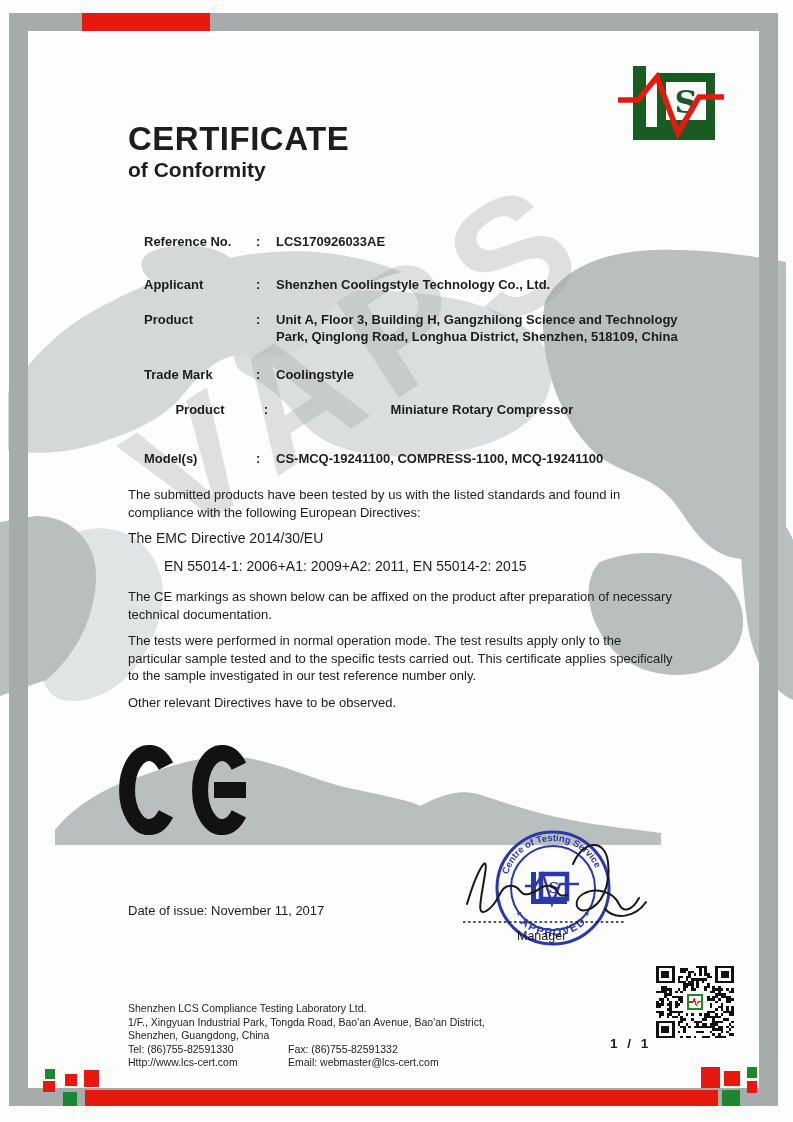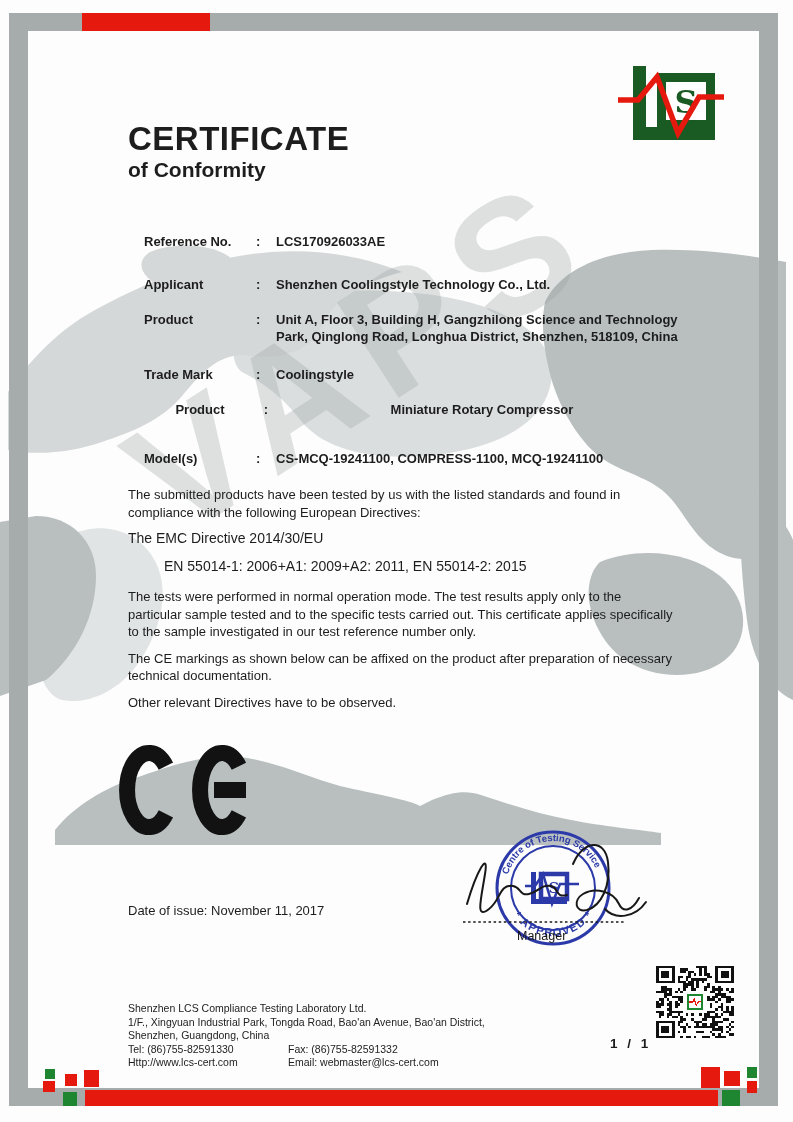--- a/index.html
+++ b/index.html
@@ -139,22 +139,22 @@
         <span class="flabel">Model(s)</span>
         <span class="fcolon">:</span>
         <span class="fvalue">CS-MCQ-19241100, COMPRESS-1100, MCQ-19241100</span>
       </div>
     </div>
 
     <div class="paras">
       <p>The submitted products have been tested by us with the listed standards and found in compliance with the following European Directives:</p>
       <p class="b">The EMC Directive 2014/30/EU</p>
       <p class="b gap">EN 55014-1: 2006+A1: 2009+A2: 2011, EN 55014-2: 2015</p>
+      <p>The CE markings as shown below can be affixed on the product after preparation of necessary technical documentation.</p>
       <p>The tests were performed in normal operation mode. The test results apply only to the particular sample tested and to the specific tests carried out. This certificate applies specifically to the sample investigated in our test reference number only.</p>
-      <p>The CE markings as shown below can be affixed on the product after preparation of necessary technical documentation.</p>
       <p>Other relevant Directives have to be observed.</p>
     </div>
 
     <svg class="ce" width="138" height="92" viewBox="0 0 138 92">
       <path d="M48.9 22.2 A22 37 0 1 0 48.9 69.8" fill="none" stroke="#121212" stroke-width="16"></path>
       <path d="M121.9 22.2 A22 37 0 1 0 121.9 69.8" fill="none" stroke="#121212" stroke-width="16"></path>
       <path d="M97 46 H129" fill="none" stroke="#121212" stroke-width="16"></path>
     </svg>
 
     <svg class="stamp" width="200" height="150" viewBox="0 0 200 150">

